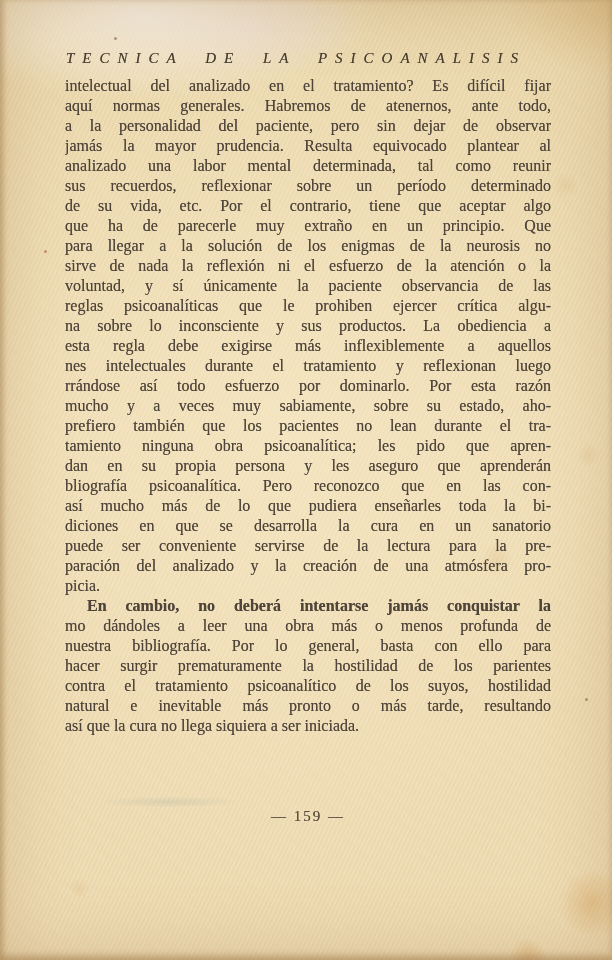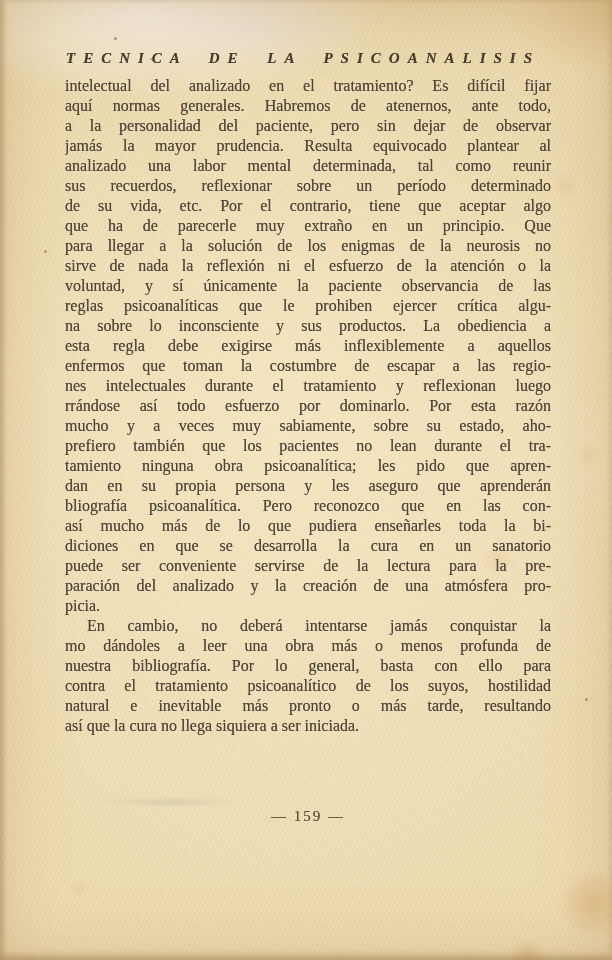--- a/index.html
+++ b/index.html
@@ -26,33 +26,33 @@
       repeating-linear-gradient(115deg, rgba(255,255,255,0.05) 0 2px, rgba(176,138,82,0.05) 2px 4px),
       linear-gradient(180deg, #ead7ab 0%, #efddb5 45%, #eedbb2 100%);
     box-shadow:
       inset 0 0 70px rgba(150,108,55,0.28),
       inset 0 -5px 6px rgba(140,100,55,0.35),
       inset 4px 0 5px rgba(150,110,60,0.25);
   }
   .speck { position: absolute; border-radius: 50%; background: rgba(116,86,58,0.55); }
   .running-header {
     position: absolute; top: 50px; left: 66px; right: 40px;
-    font-size: 15px; font-style: italic; font-weight: 700;
+    font-size: 15px; font-style: italic; font-weight: 400;
     letter-spacing: 8px; word-spacing: 10px;
     color: #473d30; white-space: nowrap;
     text-shadow: 0 0 0.6px rgba(71,61,48,0.6);
   }
   .body-text {
     position: absolute; top: 76px; left: 65px; width: 486px;
     font-size: 16px; line-height: 20px; color: #4e443a;
     text-shadow: 0 0 0.6px rgba(78,68,58,0.65);
   }
   .line { text-align: justify; text-align-last: justify; text-justify: inter-word; height: 20px; overflow: hidden; }
   .line.last { text-align-last: left; }
-  .line.indent { text-indent: 22px; }
+  .line.indent { text-indent: 22px; font-weight: bold; }
   .page-number {
     position: absolute; top: 800px; left: 65px; width: 486px;
     text-align: center; font-size: 15px; letter-spacing: 2px;
     color: #564a3a; text-shadow: 0 0 0.6px rgba(86,74,58,0.6); margin-top: 8px;
   }
 </style>
 </head>
 <body>
 
 <div class="page">
@@ -71,35 +71,35 @@
       <div class="line">analizado una labor mental determinada, tal como reunir</div>
       <div class="line">sus recuerdos, reflexionar sobre un período determinado</div>
       <div class="line">de su vida, etc. Por el contrario, tiene que aceptar algo</div>
       <div class="line">que ha de parecerle muy extraño en un principio. Que</div>
       <div class="line">para llegar a la solución de los enigmas de la neurosis no</div>
       <div class="line">sirve de nada la reflexión ni el esfuerzo de la atención o la</div>
       <div class="line">voluntad, y sí únicamente la paciente observancia de las</div>
       <div class="line">reglas psicoanalíticas que le prohiben ejercer crítica algu-</div>
       <div class="line">na sobre lo inconsciente y sus productos. La obediencia a</div>
       <div class="line">esta regla debe exigirse más inflexiblemente a aquellos</div>
-      <div class="line">enfermos que toman la costumbre de escapar a las regio-</div>
       <div class="line">nes intelectuales durante el tratamiento y reflexionan luego</div>
       <div class="line">rrándose así todo esfuerzo por dominarlo. Por esta razón</div>
       <div class="line">mucho y a veces muy sabiamente, sobre su estado, aho-</div>
       <div class="line">prefiero también que los pacientes no lean durante el tra-</div>
       <div class="line">tamiento ninguna obra psicoanalítica; les pido que apren-</div>
       <div class="line">dan en su propia persona y les aseguro que aprenderán</div>
       <div class="line">bliografía psicoanalítica. Pero reconozco que en las con-</div>
       <div class="line">así mucho más de lo que pudiera enseñarles toda la bi-</div>
       <div class="line">diciones en que se desarrolla la cura en un sanatorio</div>
       <div class="line">puede ser conveniente servirse de la lectura para la pre-</div>
       <div class="line">paración del analizado y la creación de una atmósfera pro-</div>
       <div class="line last">picia.</div>
       <div class="line indent">En cambio, no deberá intentarse jamás conquistar la</div>
       <div class="line">mo dándoles a leer una obra más o menos profunda de</div>
       <div class="line">nuestra bibliografía. Por lo general, basta con ello para</div>
+      <div class="line">hacer surgir prematuramente la hostilidad de los parientes</div>
       <div class="line">contra el tratamiento psicoanalítico de los suyos, hostilidad</div>
       <div class="line">natural e inevitable más pronto o más tarde, resultando</div>
       <div class="line last">así que la cura no llega siquiera a ser iniciada.</div>
     </main>
 
   <footer class="page-number">— 159 —</footer>
 </div>
 
 </body></html>

